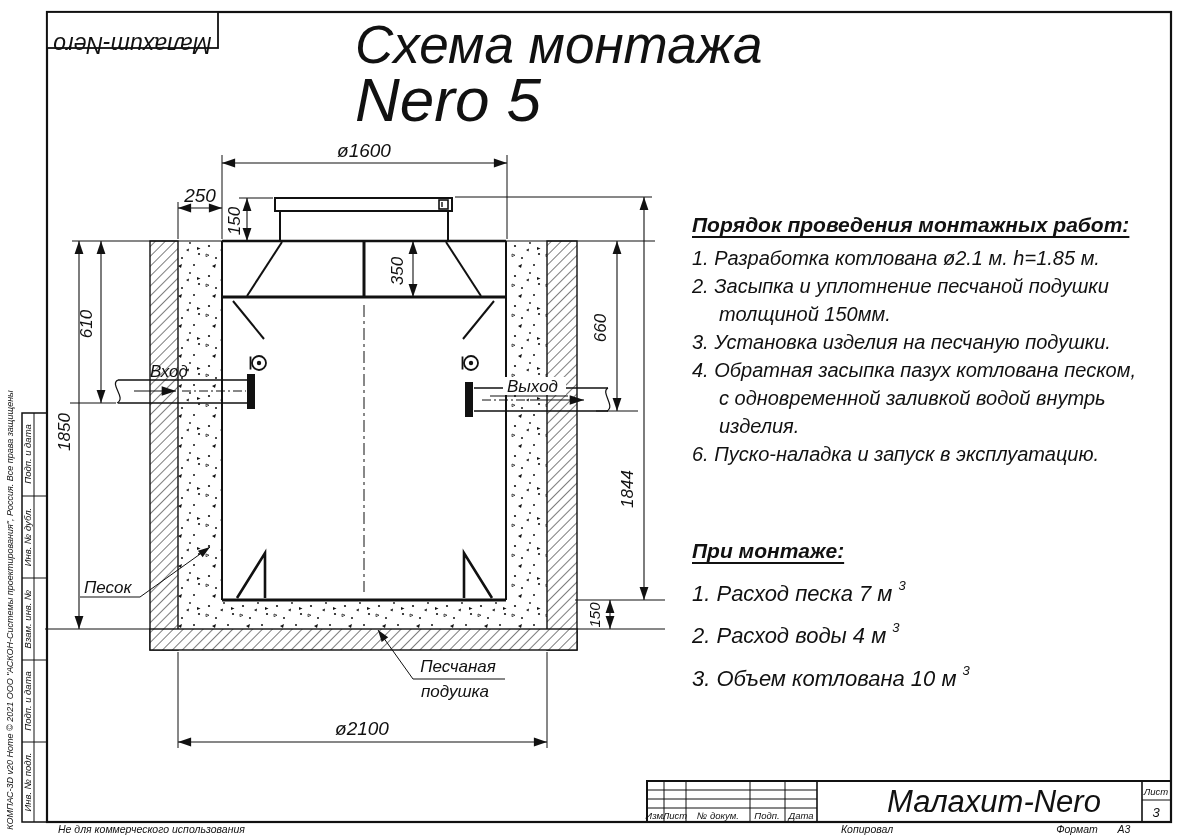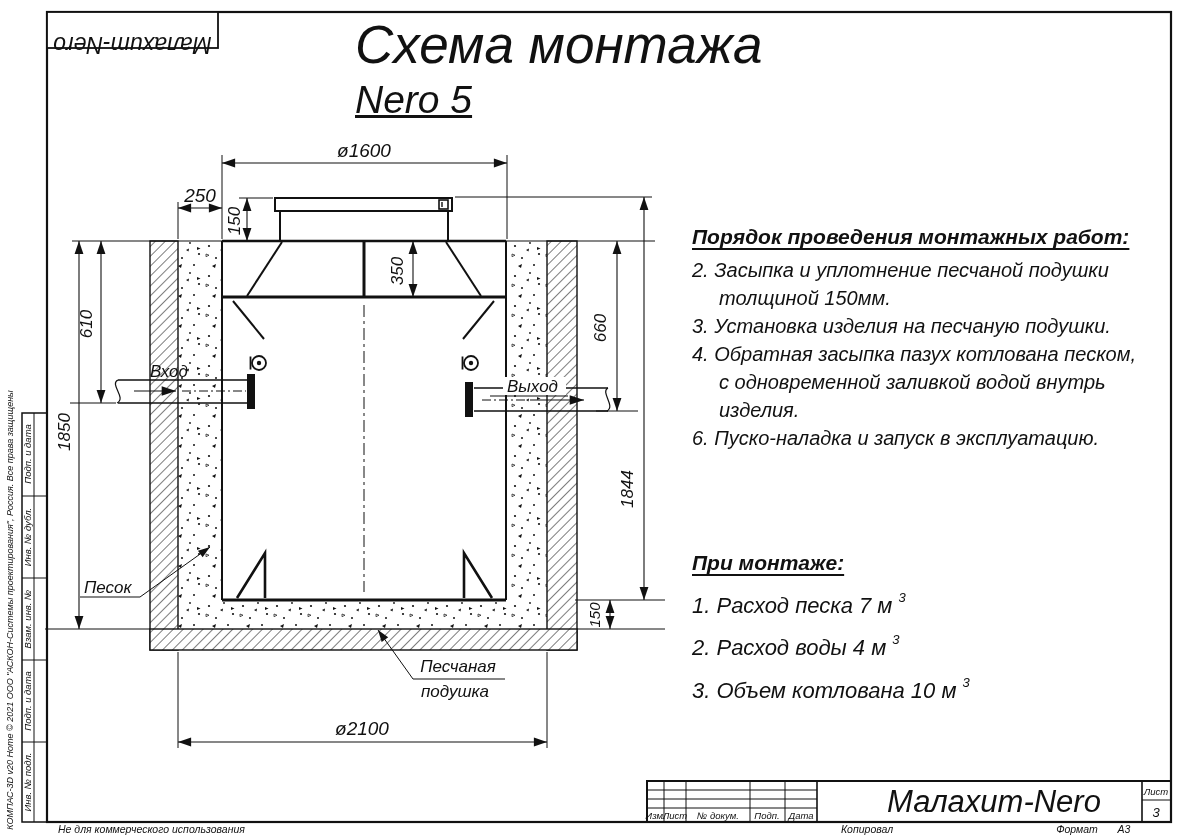--- a/index.html
+++ b/index.html
@@ -12,23 +12,23 @@
   .ds{font:italic 15px "Liberation Sans",sans-serif;fill:#111;}
   .st{font:italic 9.5px "Liberation Sans",sans-serif;fill:#111;}
   .cp{font:italic 9px "Liberation Sans",sans-serif;fill:#111;}
   .logo-t{font:italic 23px "Liberation Sans",sans-serif;fill:#111;}
   .company-t{font:italic 31px "Liberation Sans",sans-serif;fill:#111;}
   .sheetno-t{font:italic 13px "Liberation Sans",sans-serif;fill:#111;}
   .ft{font:italic 10.5px "Liberation Sans",sans-serif;fill:#111;}
   
   .title{position:absolute;left:355px;top:16px;width:470px;text-align:left;
          font-style:italic;font-size:53px;line-height:58px;white-space:nowrap;}
-  .title .t2{font-size:39px;line-height:52px;text-decoration:underline;}
+  .title .t2{font-size:62px;line-height:52px;}
   .txtblock{position:absolute;left:692px;width:488px;font-style:italic;}
-  .tb-head{font-size:21px;font-weight:bold;line-height:30px;margin:12px 0 4px 0;
+  .tb-head{font-size:21px;font-weight:bold;line-height:30px;margin:0 0 4px 0;
            text-decoration:underline;text-underline-offset:4px;}
   .step{font-size:20px;line-height:28px;padding-left:27px;text-indent:-27px;white-space:pre-line;}
   .mitem{font-size:22px;line-height:37px;white-space:nowrap;}
   .mitem sup{font-size:13px;margin-left:6px;position:relative;top:-3px;}
 </style>
 </head>
 <body>
 
 <div class="sheet">
 
@@ -223,20 +223,21 @@
   <text class="ft" x="1124" y="833" text-anchor="middle">А3</text>
 </svg>
 
 <div class="title">
   <div>Схема монтажа</div>
   <div class="t2">Nero 5</div>
 </div>
 
 <div class="txtblock" style="top:210px;">
   <div class="tb-head">Порядок проведения монтажных работ:</div>
+  <div class="step">1. Разработка котлована ø2.1 м. h=1.85 м.</div>
   <div class="step">2. Засыпка и уплотнение песчаной подушки
 толщиной 150мм.</div>
   <div class="step">3. Установка изделия на песчаную подушки.</div>
   <div class="step">4. Обратная засыпка пазух котлована песком,
 с одновременной заливкой водой внутрь
 изделия.</div>
   <div class="step">6. Пуско-наладка и запуск в эксплуатацию.</div>
 </div>
 
 <div class="txtblock" style="top:536px;">

